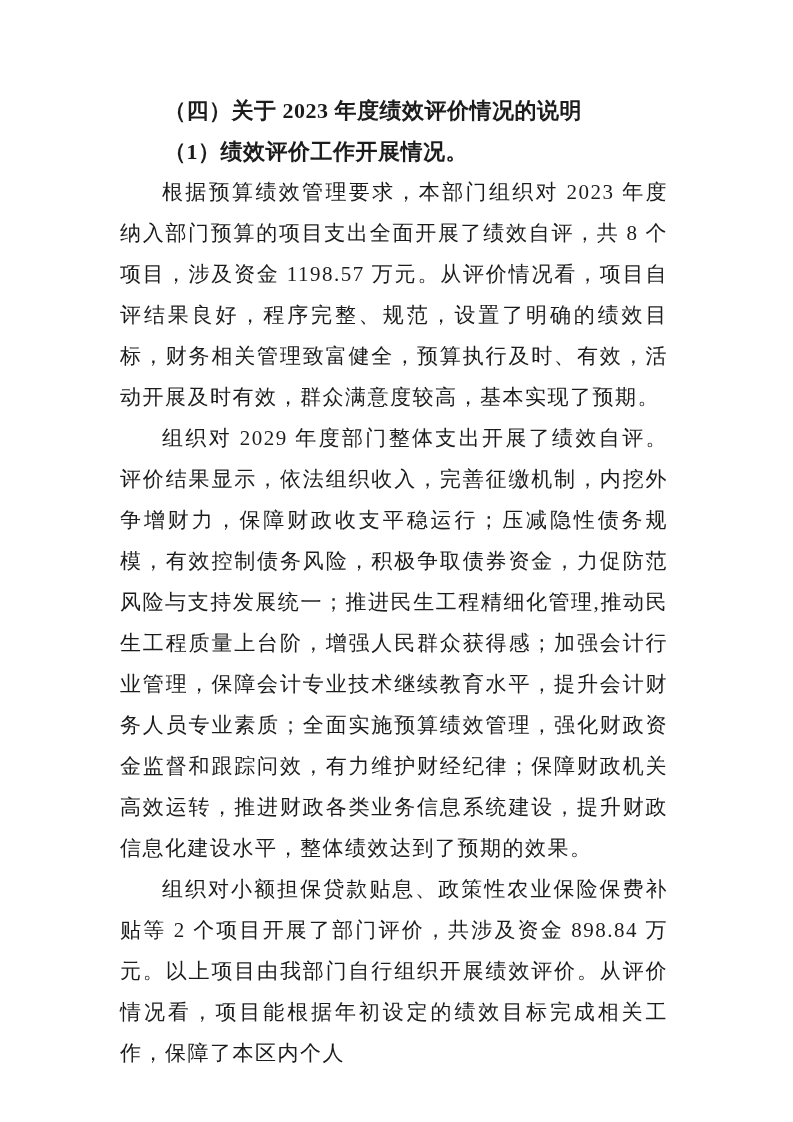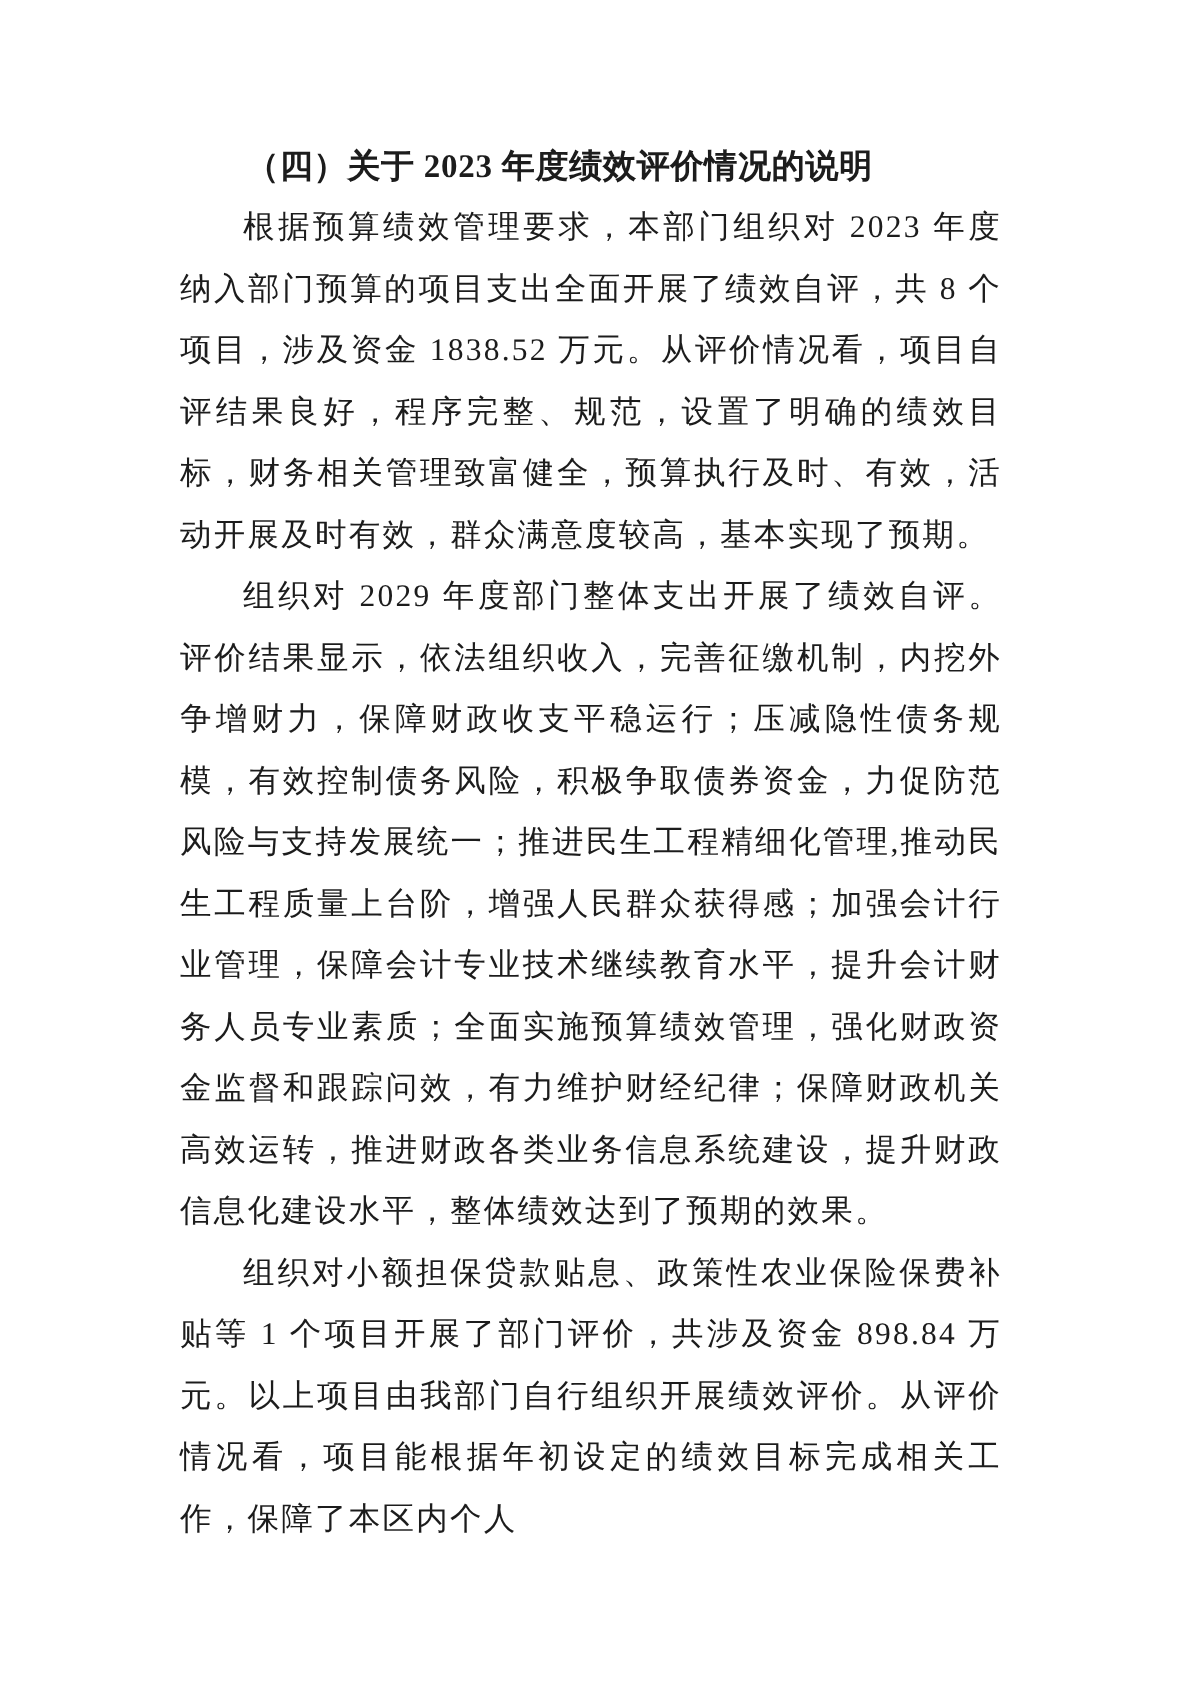--- a/index.html
+++ b/index.html
@@ -35,16 +35,17 @@
     text-align: justify;
     text-justify: inter-character;
     letter-spacing: 1.5px;
   }
 </style>
 </head>
 <body>
 
 <div class="page">
   <h1 class="doc-heading">（四）关于 2023 年度绩效评价情况的说明</h1>
-  <p class="doc-paragraph">根据预算绩效管理要求，本部门组织对 2023 年度纳入部门预算的项目支出全面开展了绩效自评，共 8 个项目，涉及资金 1838.52 万元。从评价情况看，项目自评结果良好，程序完整、规范，设置了明确的绩效目标，财务相关管理致富健全，预算执行及时、有效，活动开展及时有效，群众满意度较高，基本实现了预期。</p>
+  <h2 class="doc-heading">（1）绩效评价工作开展情况。</h2>
+  <p class="doc-paragraph">根据预算绩效管理要求，本部门组织对 2023 年度纳入部门预算的项目支出全面开展了绩效自评，共 8 个项目，涉及资金 1198.57 万元。从评价情况看，项目自评结果良好，程序完整、规范，设置了明确的绩效目标，财务相关管理致富健全，预算执行及时、有效，活动开展及时有效，群众满意度较高，基本实现了预期。</p>
   <p class="doc-paragraph">组织对 2029 年度部门整体支出开展了绩效自评。评价结果显示，依法组织收入，完善征缴机制，内挖外争增财力，保障财政收支平稳运行；压减隐性债务规模，有效控制债务风险，积极争取债券资金，力促防范风险与支持发展统一；推进民生工程精细化管理,推动民生工程质量上台阶，增强人民群众获得感；加强会计行业管理，保障会计专业技术继续教育水平，提升会计财务人员专业素质；全面实施预算绩效管理，强化财政资金监督和跟踪问效，有力维护财经纪律；保障财政机关高效运转，推进财政各类业务信息系统建设，提升财政信息化建设水平，整体绩效达到了预期的效果。</p>
-  <p class="doc-paragraph">组织对小额担保贷款贴息、政策性农业保险保费补贴等 1 个项目开展了部门评价，共涉及资金 898.84 万元。以上项目由我部门自行组织开展绩效评价。从评价情况看，项目能根据年初设定的绩效目标完成相关工作，保障了本区内个人</p>
+  <p class="doc-paragraph">组织对小额担保贷款贴息、政策性农业保险保费补贴等 2 个项目开展了部门评价，共涉及资金 898.84 万元。以上项目由我部门自行组织开展绩效评价。从评价情况看，项目能根据年初设定的绩效目标完成相关工作，保障了本区内个人</p>
 </div>
 
 </body></html>

